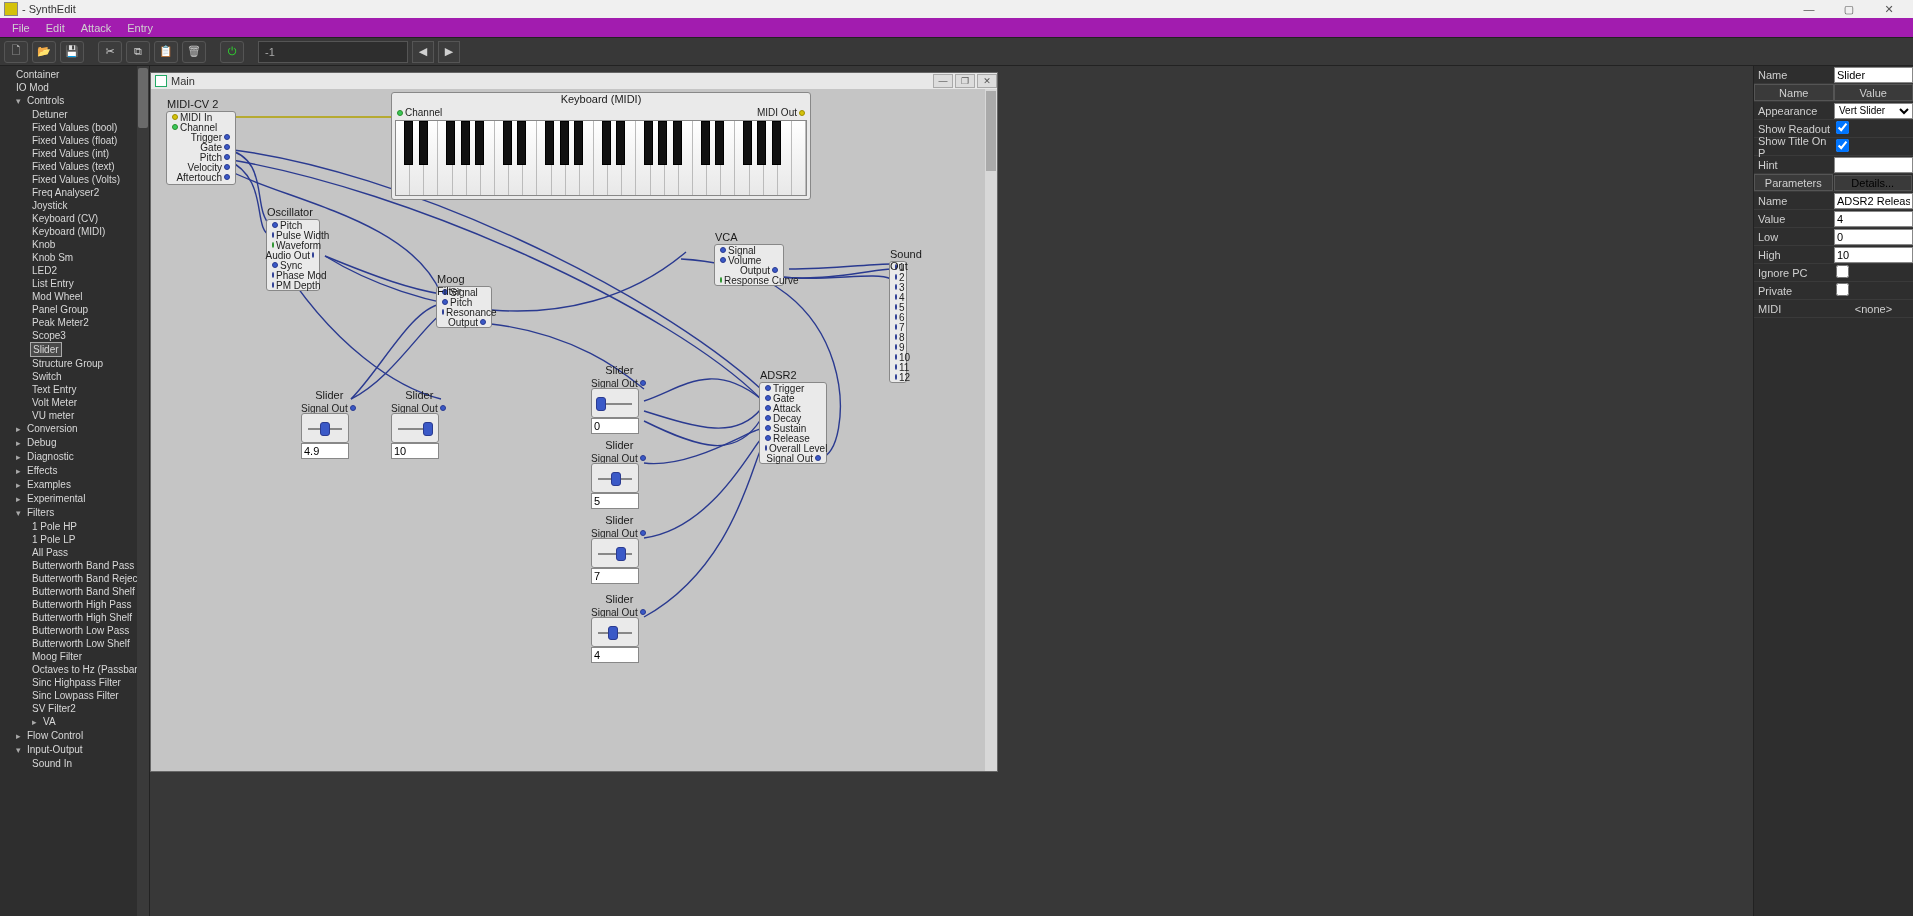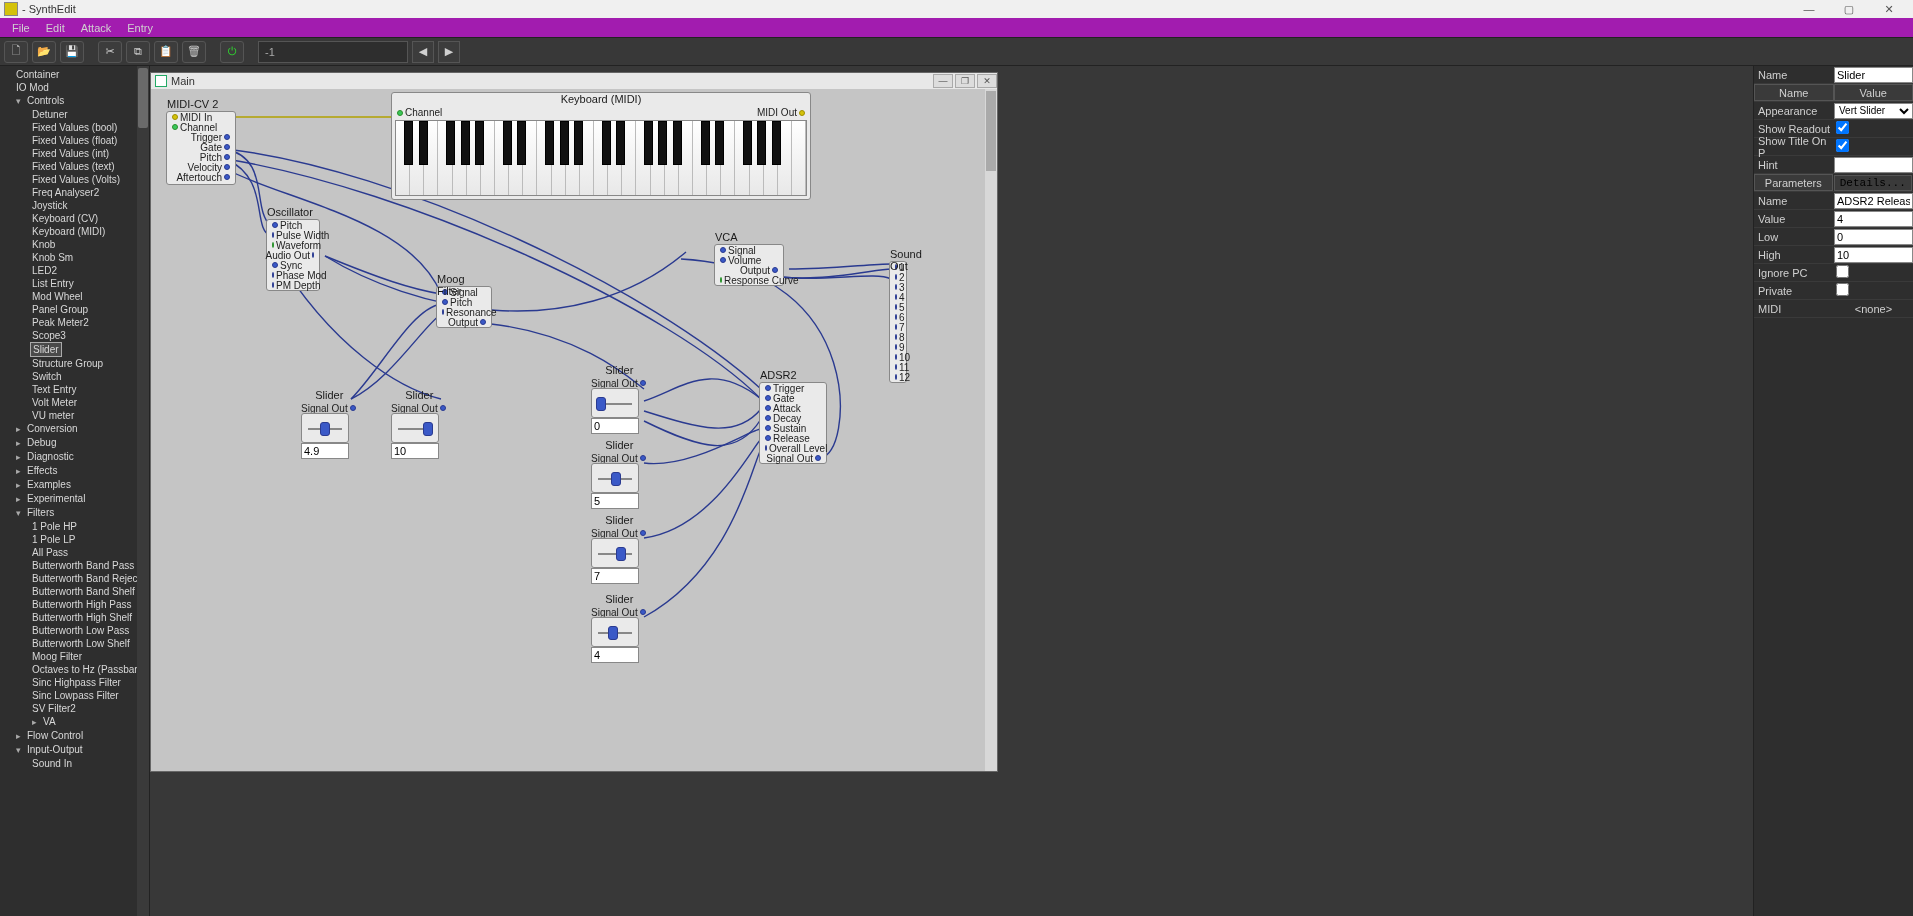--- a/index.html
+++ b/index.html
@@ -82,21 +82,21 @@
 
 
 .props { width:160px; background:#2e2e2e; border-left:1px solid #222; font-size:11px; }
 .props .prow{ display:flex; align-items:center; border-bottom:1px solid #3a3a3a; height:18px;}
 .props .plabel{ width:80px; padding-left:4px; color:#d0d0d0;}
 .props .pval{ flex:1; }
 .props input[type=text]{ width:100%; height:16px; background:#fff; border:1px solid #888; font-size:11px; color:#000; padding:0 2px;}
 .props input[type=checkbox]{ margin-left:2px;}
 .props .phead{ display:flex; height:18px; border-bottom:1px solid #3a3a3a;}
 .props .phead div{ flex:1; text-align:center; border:1px solid #555; background:#3a3a3a; display:flex;align-items:center;justify-content:center;}
-.props .detailsbtn{ flex:0 0 60px; border:1px solid #888; background:#ddd; color:#000; text-align:center; height:16px; margin:1px;font-family:Liberation Mono, monospace;}
+.props .detailsbtn{ flex:0 0 60px; border:1px solid #888; background:#ddd; color:#000; text-align:center; height:16px; margin:1px;}
 .props select{ width:100%; height:16px; background:#fff; border:1px solid #888; font-size:10px;}
 </style>
 </head>
 <body>
 
 <div class="titlebar">
   <div class="icon"></div>
   <span> - SynthEdit</span>
   <div class="spacer"></div>
   <div class="winbtn">—</div>

